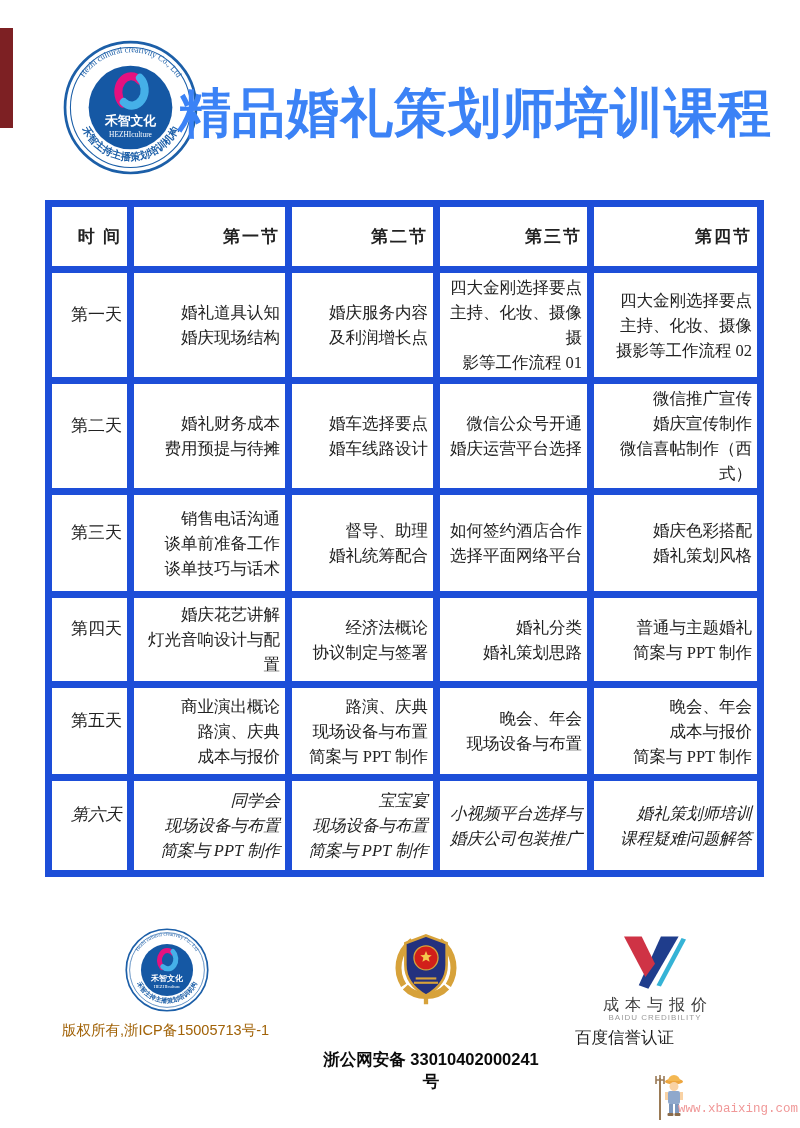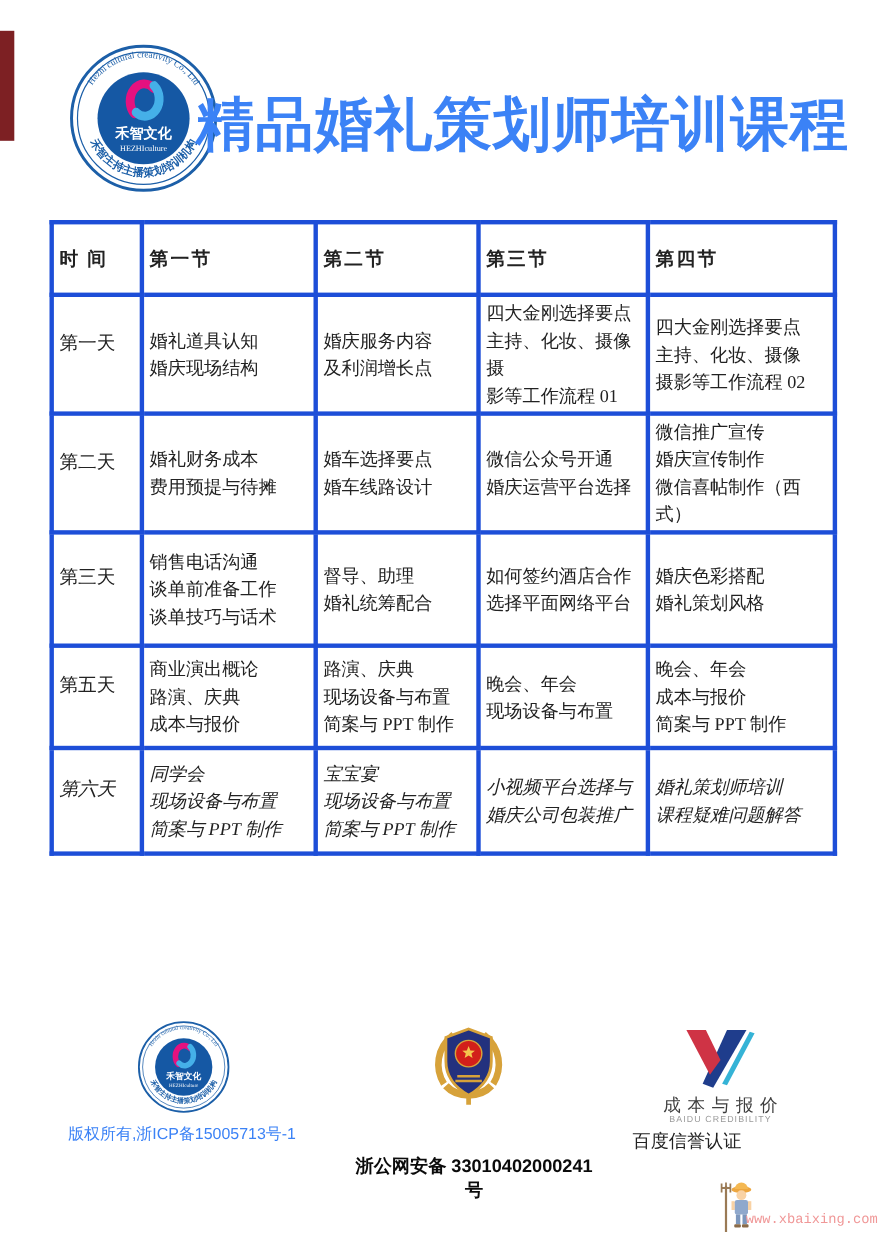--- a/index.html
+++ b/index.html
@@ -8,36 +8,36 @@
   .edge-mark{position:absolute;left:0;top:28px;width:13px;height:100px;background:#7d2023;}
 
   
   .header-logo{position:absolute;left:63px;top:40px;width:135px;height:135px;}
   .page-title{position:absolute;left:178px;top:78px;width:542px;text-align:center;
               font-size:53px;font-weight:bold;color:#3b82f6;letter-spacing:1px;white-space:nowrap;}
 
   
   .course-table-wrap{position:absolute;left:45px;top:200px;}
   table.course{border-collapse:collapse;table-layout:fixed;width:712px;}
-  table.course td{border:4px solid #1d4ed8;text-align:left;vertical-align:middle;
+  table.course td{border:7px solid #1d4ed8;text-align:right;vertical-align:middle;
                   padding:2px 5px;color:#222;}
   .header-cell{font-size:17px;font-weight:600;letter-spacing:2px;}
   .day-cell{font-size:17px;}
   .day-inner{display:inline-block;position:relative;top:-11px;}
   .course-cell{font-size:16.5px;line-height:25px;white-space:pre-line;}
   tr.r0{height:66px;}tr.r1{height:104px;}tr.r2{height:92px;}tr.r3{height:103px;}
   tr.r4{height:90px;}tr.r5{height:93px;}tr.r6{height:96px;font-style:italic;}
 
   
   .sans{font-family:"Liberation Sans","DejaVu Sans",sans-serif;}
   .footer-logo{position:absolute;left:125px;top:928px;width:84px;height:84px;}
   .police-badge{position:absolute;left:383px;top:926px;width:86px;height:86px;}
   .baidu-logo{position:absolute;left:618px;top:932px;width:74px;height:62px;}
   .icp-text{position:absolute;left:58px;top:1021px;width:215px;text-align:center;
-            font-size:14.5px;color:#3b82f6;}
+            font-size:14.5px;color:#a16207;}
   .police-text{position:absolute;left:323px;top:1022px;width:216px;text-align:center;
                font-size:16.5px;font-weight:bold;color:#0b0b0b;margin-top:27px;}
   .baidu-title{position:absolute;left:575px;top:995px;width:160px;text-align:center;
                font-size:16px;letter-spacing:6px;color:#3d3d3d;text-indent:6px;}
   .baidu-sub{position:absolute;left:575px;top:1013px;width:160px;text-align:center;
              font-size:8px;letter-spacing:1px;color:#9a9a9a;}
   .baidu-caption{position:absolute;left:575px;top:1027px;width:160px;text-align:left;
                  font-size:16.5px;color:#222;}
 
   
@@ -120,20 +120,31 @@
             <td class="course-cell">销售电话沟通
 谈单前准备工作
 谈单技巧与话术</td>
             <td class="course-cell">督导、助理
 婚礼统筹配合</td>
             <td class="course-cell">如何签约酒店合作
 选择平面网络平台</td>
             <td class="course-cell">婚庆色彩搭配
 婚礼策划风格</td>
           </tr>
+          <tr class="r4">
+            <td class="day-cell"><span class="day-inner">第四天</span></td>
+            <td class="course-cell">婚庆花艺讲解
+灯光音响设计与配置</td>
+            <td class="course-cell">经济法概论
+协议制定与签署</td>
+            <td class="course-cell">婚礼分类
+婚礼策划思路</td>
+            <td class="course-cell">普通与主题婚礼
+简案与 PPT 制作</td>
+          </tr>
           <tr class="r5">
             <td class="day-cell"><span class="day-inner">第五天</span></td>
             <td class="course-cell">商业演出概论
 路演、庆典
 成本与报价</td>
             <td class="course-cell">路演、庆典
 现场设备与布置
 简案与 PPT 制作</td>
             <td class="course-cell">晚会、年会
 现场设备与布置</td>

